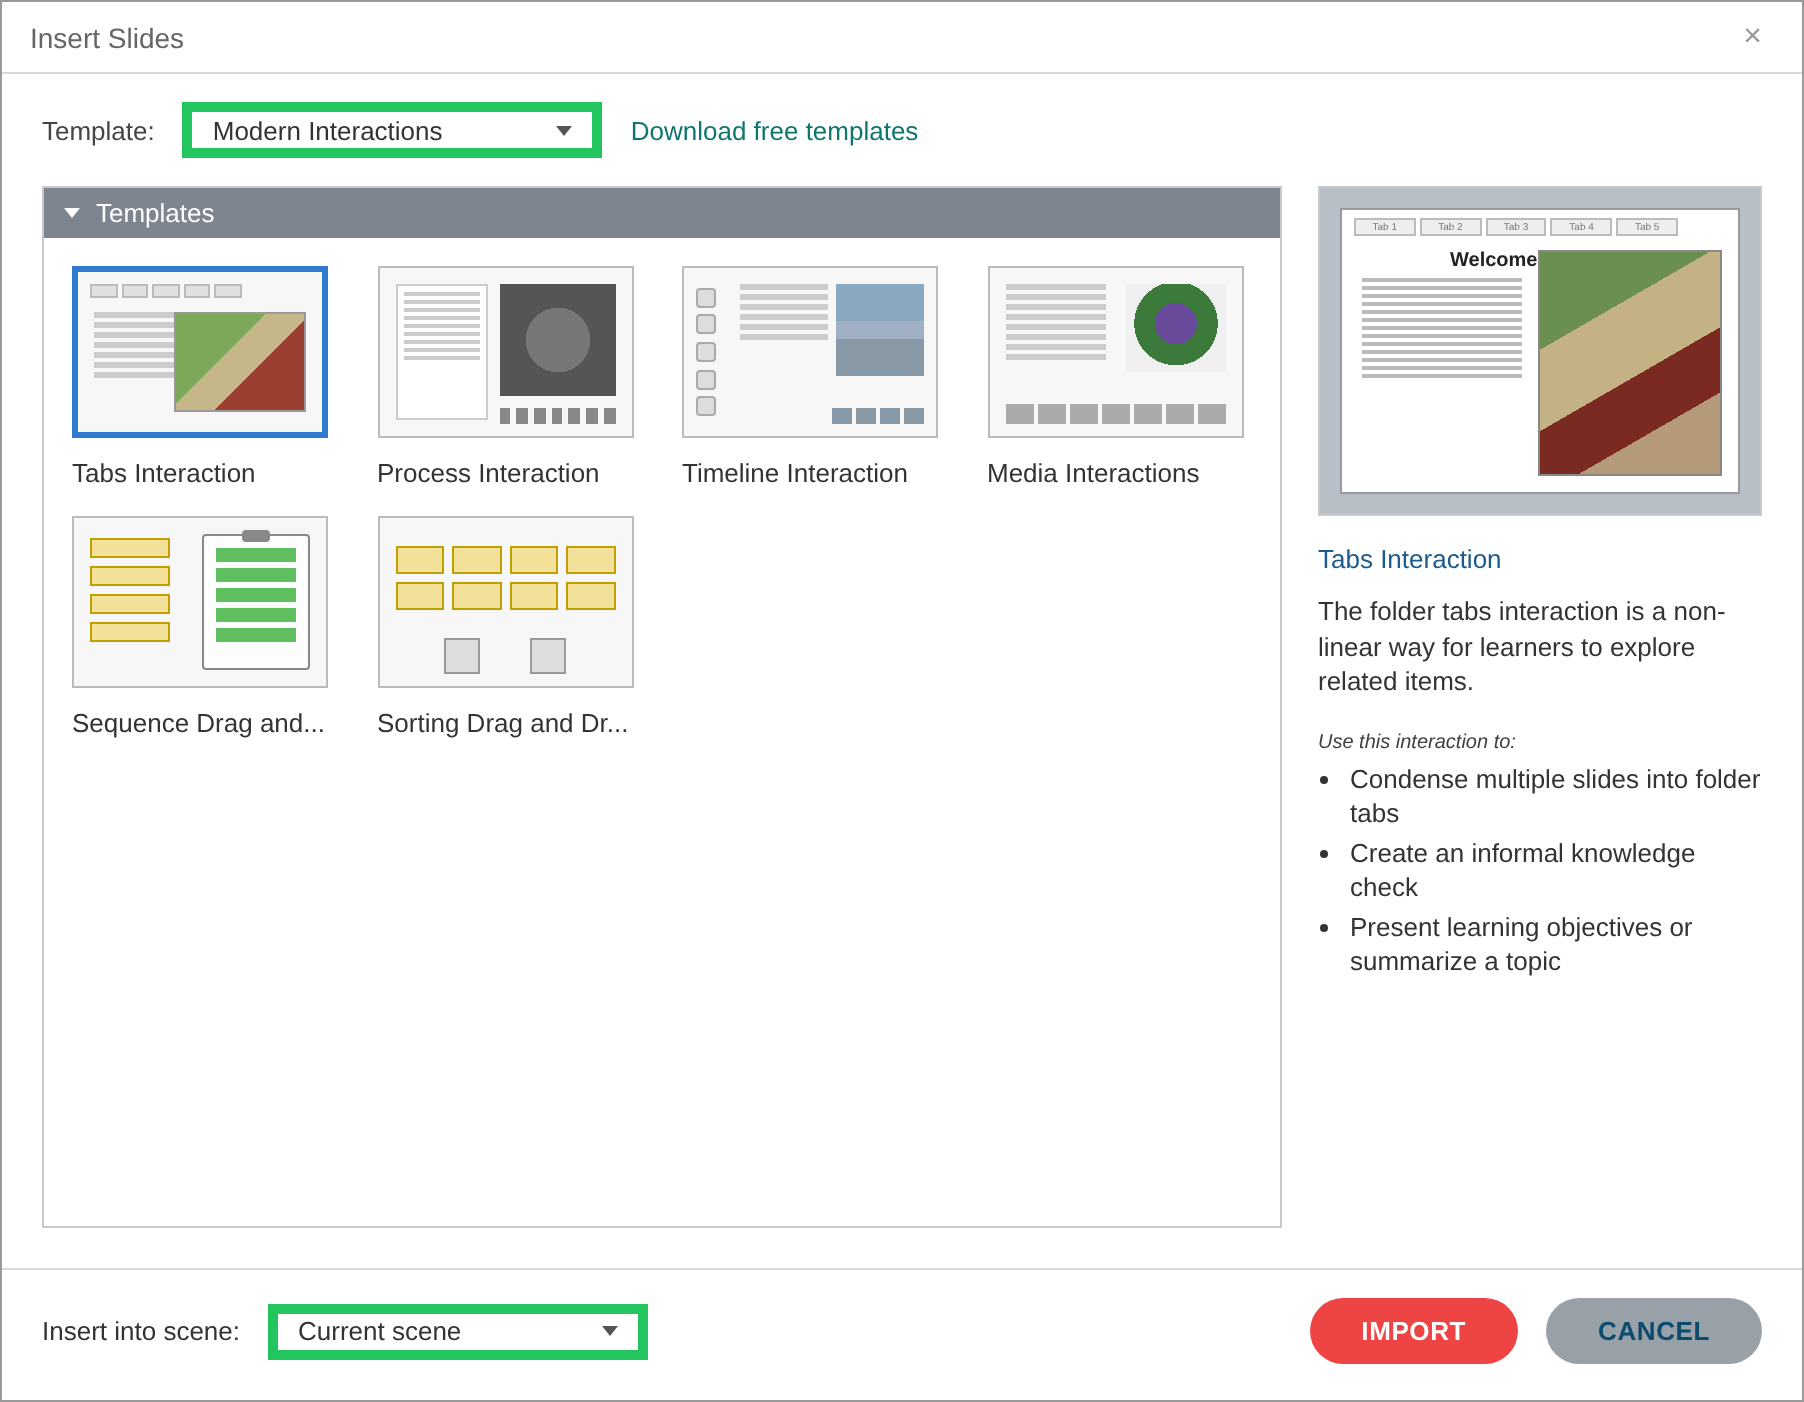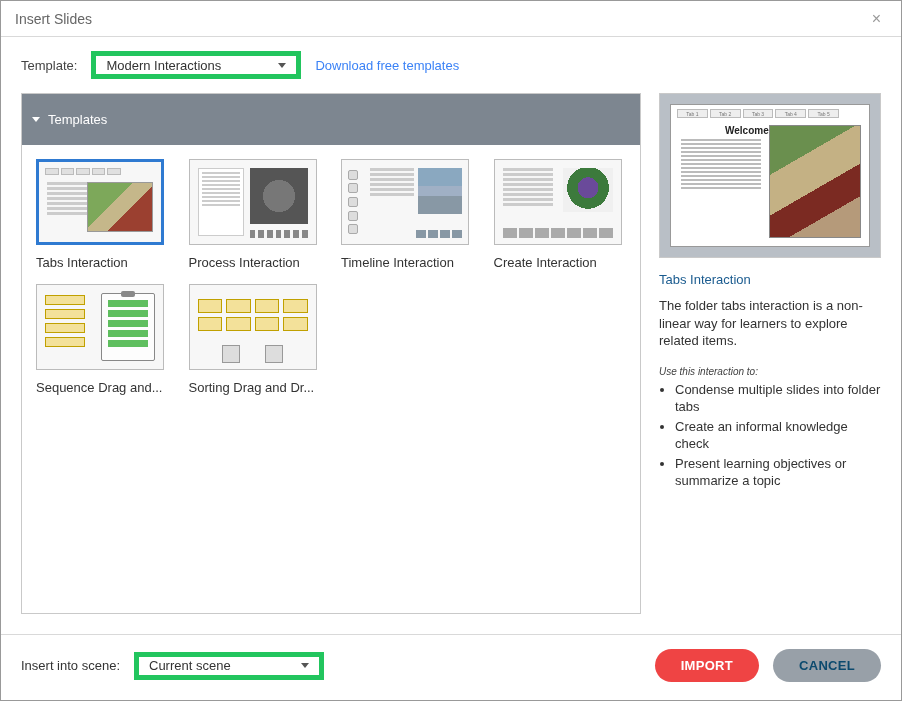--- a/index.html
+++ b/index.html
@@ -50,39 +50,39 @@
     cursor: pointer;
     color: #333;
     font-size: 13px;
   }
   .select .caret {
     width: 0; height: 0;
     border-left: 4px solid transparent;
     border-right: 4px solid transparent;
     border-top: 5px solid #555;
   }
-  .link { color: #3b82f6; cursor: pointer; }
+  .link { color: #0f766e; cursor: pointer; }
   .maincols {
     flex: 1;
     display: flex;
     padding: 0 20px 20px 20px;
     gap: 18px;
     min-height: 0;
   }
   .leftpanel {
     flex: 1;
     border: 1px solid #c9c9c9;
     display: flex;
     flex-direction: column;
     min-height: 0;
   }
   .section-header {
     background: #7d8690;
     color: #fff;
-    padding: 18px 10px;
+    padding: 5px 10px;
     display: flex;
     align-items: center;
     gap: 8px;
     font-size: 13px;
   }
   .section-header .tri {
     width: 0; height: 0;
     border-left: 4px solid transparent;
     border-right: 4px solid transparent;
     border-top: 5px solid #fff;
@@ -319,21 +319,21 @@
             <div class="strip">
               <span></span>
               <span></span>
               <span></span>
               <span></span>
               <span></span>
               <span></span>
               <span></span>
             </div>
           </div>
-          <div class="name">Create Interaction</div>
+          <div class="name">Media Interactions</div>
         </div>
         <div class="tplitem">
           <div class="thumb th-seq">
             <div class="labels">
               <span></span>
               <span></span>
               <span></span>
               <span></span>
             </div>
             <div class="clip">

